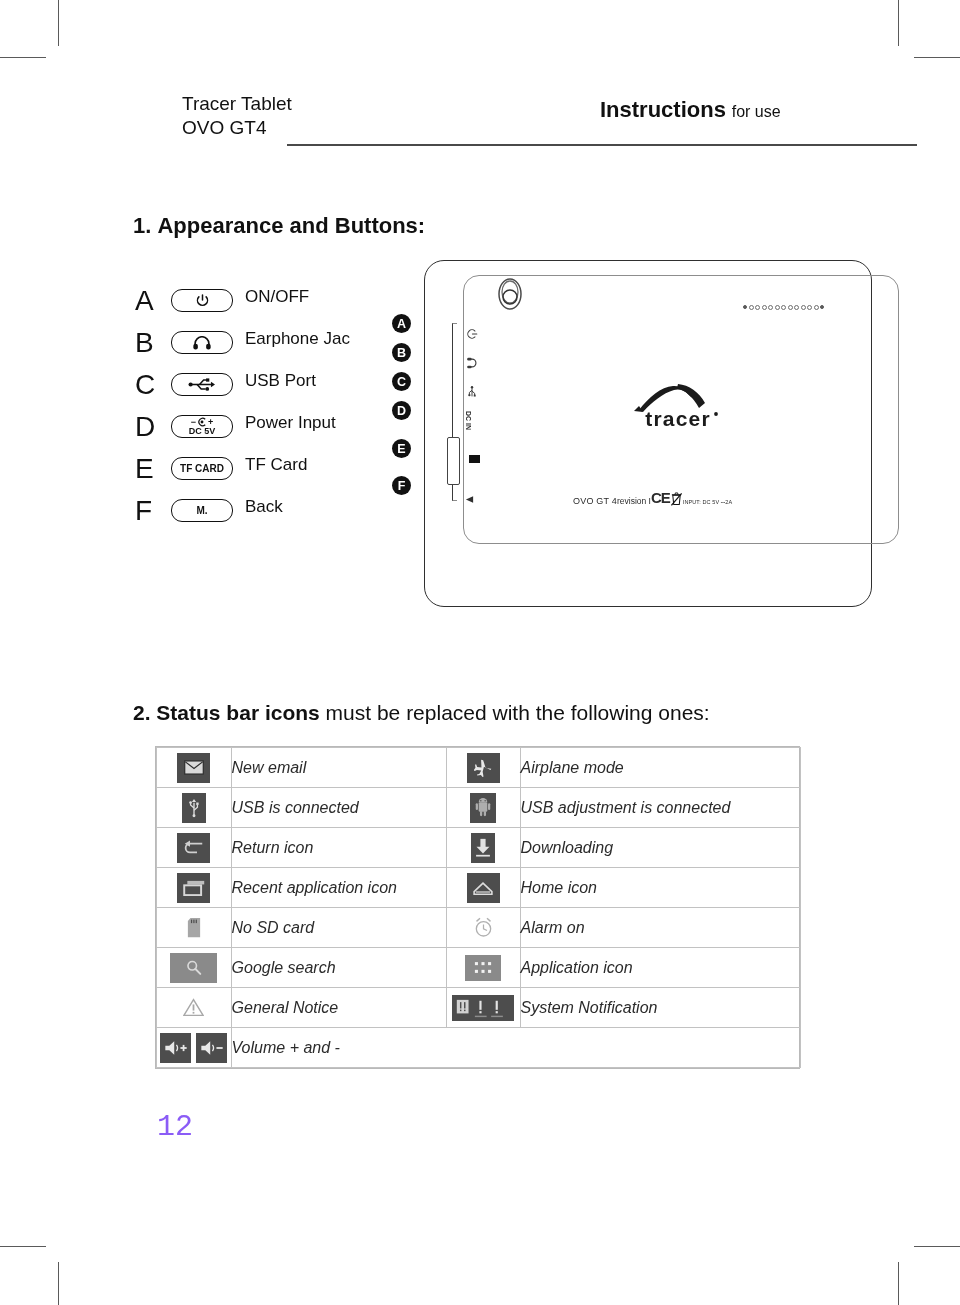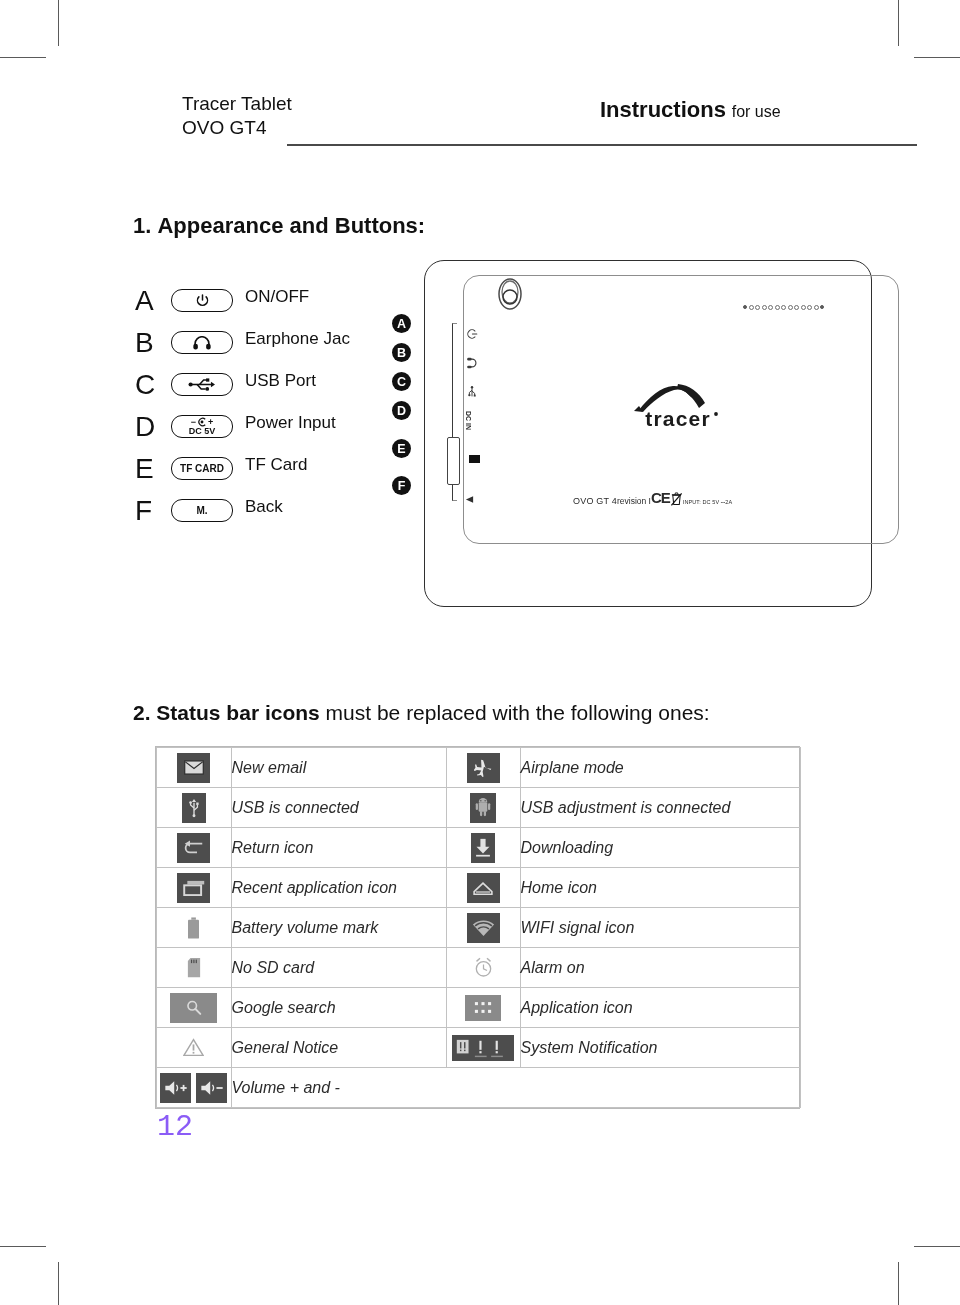--- a/index.html
+++ b/index.html
@@ -479,41 +479,20 @@
             <span class="sq">
               <svg width="22" height="16" viewBox="0 0 24 18">
                   <path d="M2 13 L12 3.5 L22 13 L22 16 L2 16 Z" fill="none" stroke="#dcdcdc" stroke-width="1.8"></path>
                   <path d="M4 13.5 L20 13.5" stroke="#dcdcdc" stroke-width="1.4"></path>
                 </svg>
             </span>
           </td>
           <td class="c-lbl wide">Home icon</td>
         </tr>
 
-        <tr>
-          <td class="c-ico">
-            <span class="sq sq-none">
-              <svg width="13" height="22" viewBox="0 0 14 24">
-                  <rect x="4.6" y="0.5" width="5" height="2.5" fill="#9a9a9a"></rect>
-                  <rect x="1" y="3" width="12" height="20.5" rx="1" fill="#9a9a9a"></rect>
-                </svg>
-            </span>
-          </td>
-          <td class="c-lbl">Battery volume mark</td>
-          <td class="c-ico">
-            <span class="sq">
-              <svg width="23" height="18" viewBox="0 0 26 20">
-                  <path d="M1 6 A18 18 0 0 1 25 6 L13 19 Z" fill="#b8b8b8"></path>
-                  <path d="M3.5 7.6 A14.5 14.5 0 0 1 22.5 7.6" fill="none" stroke="#4d4d4d" stroke-width="1.6"></path>
-                  <path d="M6.8 11 A10 10 0 0 1 19.2 11" fill="none" stroke="#4d4d4d" stroke-width="1.5"></path>
-                </svg>
-            </span>
-          </td>
-          <td class="c-lbl wide">WIFI signal icon</td>
-        </tr>
 
         <tr>
           <td class="c-ico">
             <span class="sq sq-none">
               <svg width="14" height="21" viewBox="0 0 16 23">
                   <path d="M4 0.5 L15 0.5 L15 22.5 L1 22.5 L1 4 Z" fill="#a6a6a6"></path>
                   <rect x="4.5" y="2.5" width="1.4" height="4" fill="#4d4d4d"></rect>
                   <rect x="7.2" y="2.5" width="1.4" height="4" fill="#4d4d4d"></rect>
                   <rect x="9.9" y="2.5" width="1.4" height="4" fill="#4d4d4d"></rect>
                 </svg>

